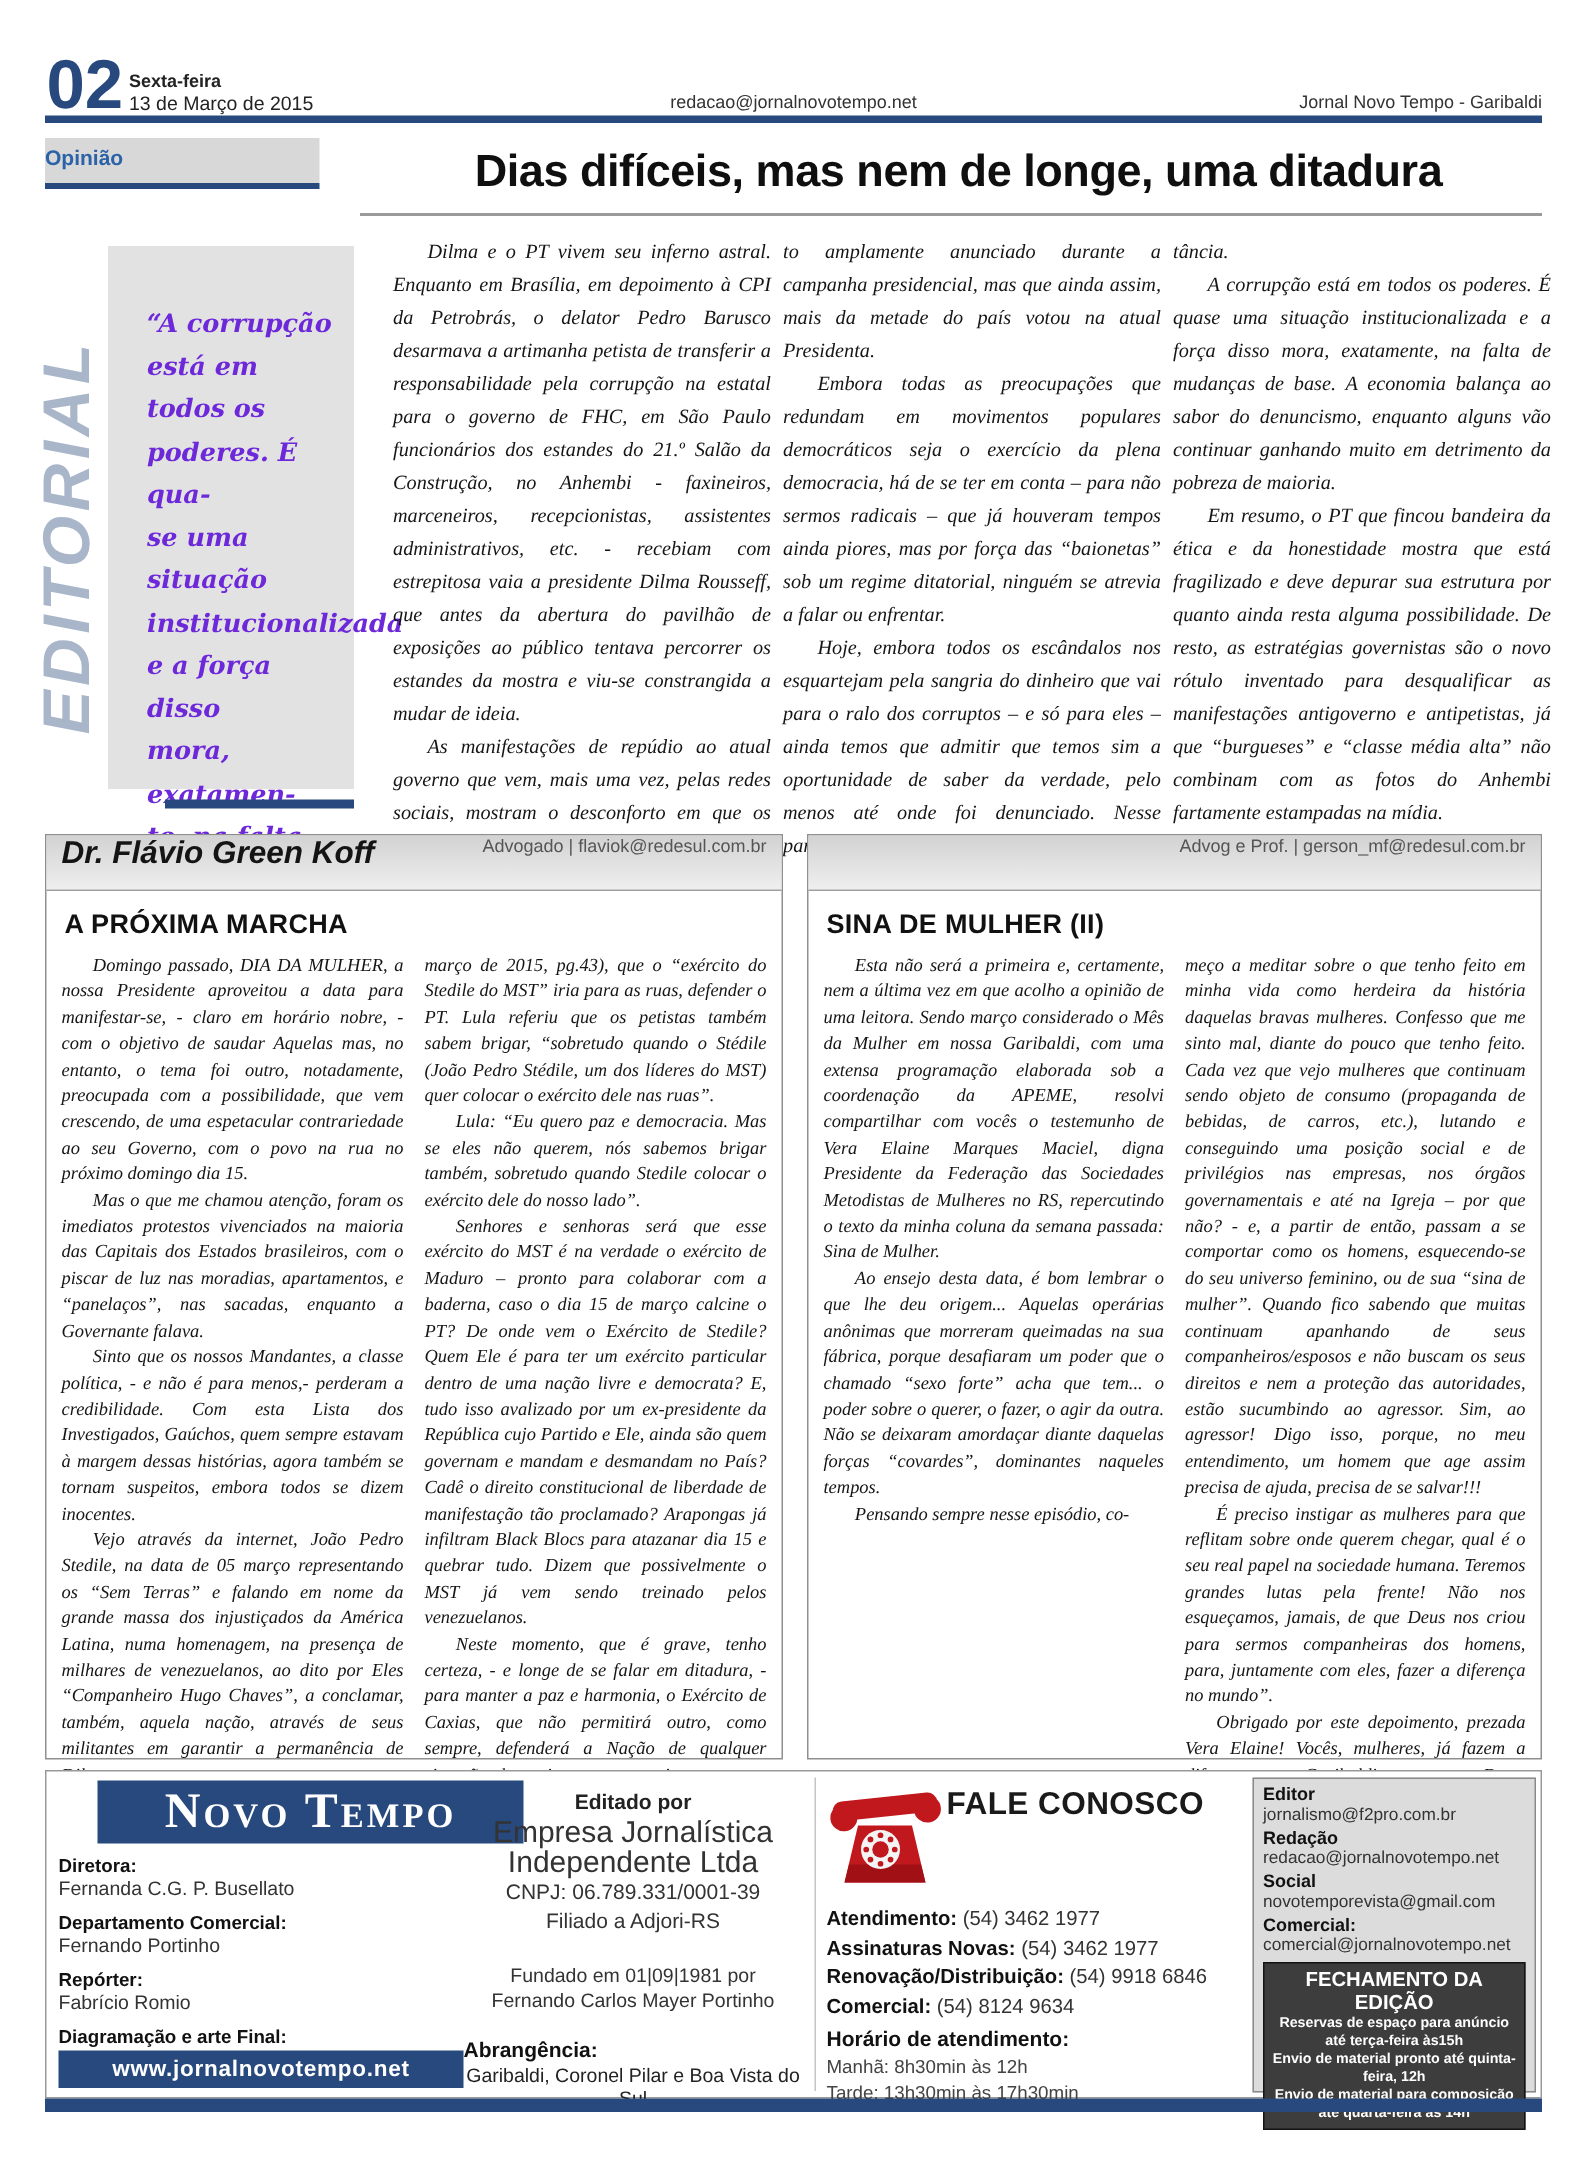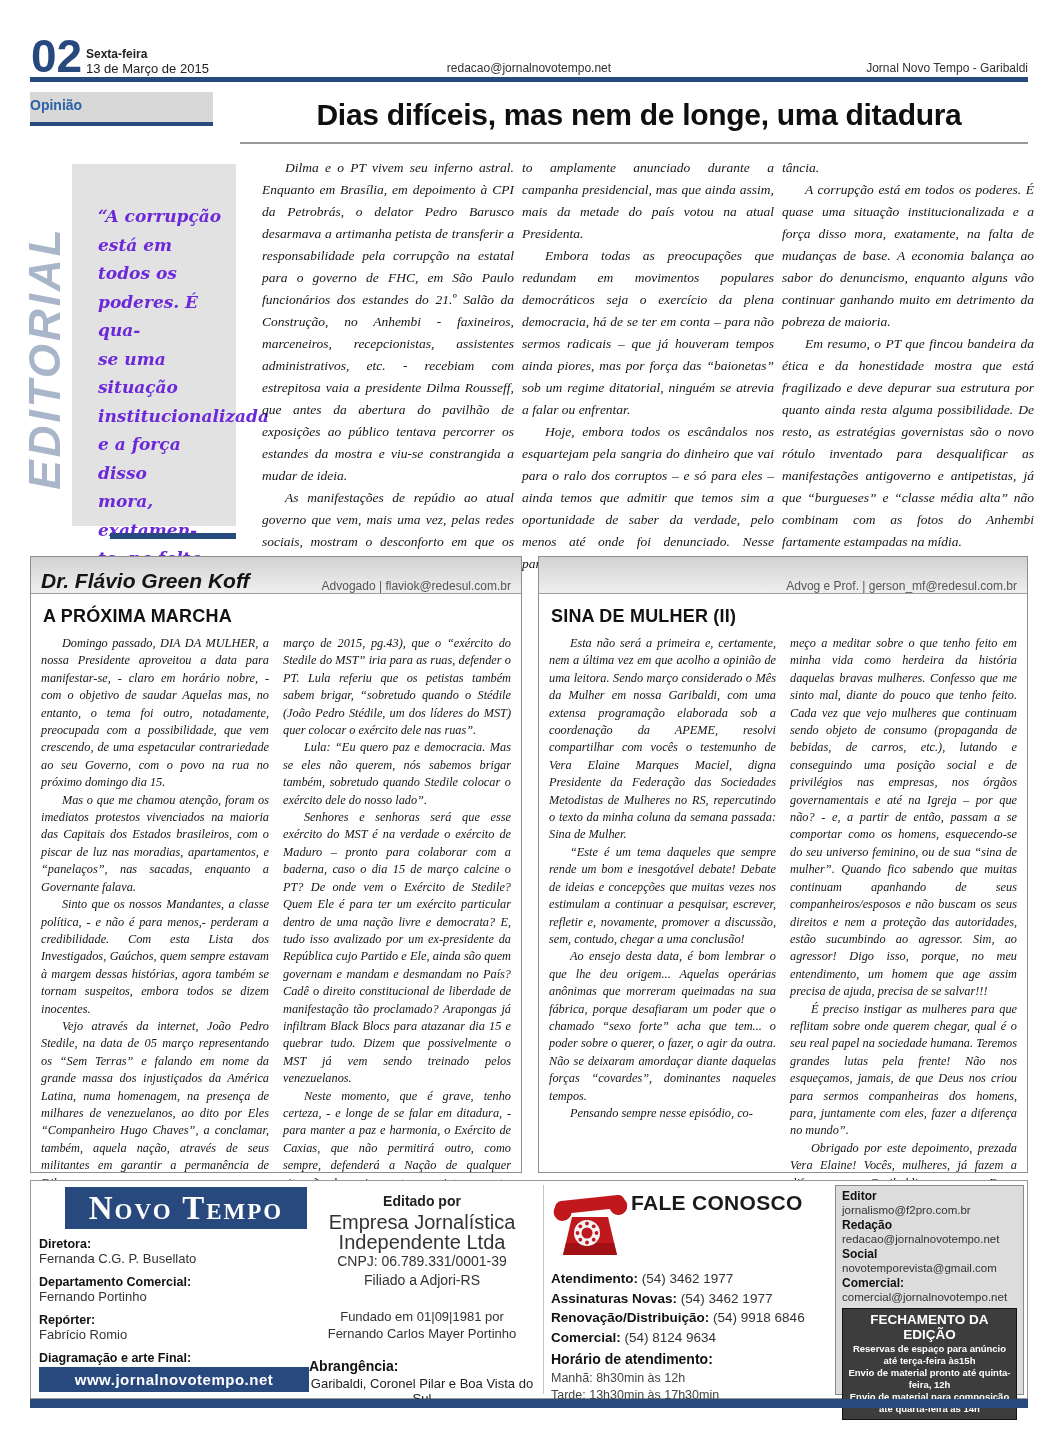--- a/index.html
+++ b/index.html
@@ -30,34 +30,34 @@
 
   .ed-col{position:absolute;top:157px;width:252px;}
   .c1{left:262px}.c2{left:522px}.c3{left:782px}
   .ed-col p{margin:0;font-family:"Liberation Serif",serif;font-style:italic;font-size:13.5px;line-height:22px;text-align:justify;text-indent:1.7em;color:#151515;}
   .ed-col p.cont{text-indent:0;}
 
   
   .article{position:absolute;top:556px;height:617px;background:#fff;border:1px solid #8f8f8f;box-sizing:border-box;}
   .art-left{left:30px;width:492px;}
   .art-right{left:538px;width:490px;}
-  .art-head{height:37px;background:linear-gradient(#d2d2d2,#efefef);border-bottom:1px solid #9f9f9f;display:flex;align-items:flex-end;padding:0 10px;box-sizing:border-box;}
+  .art-head{height:37px;background:linear-gradient(#d2d2d2,#efefef);border-bottom:1px solid #9f9f9f;display:flex;align-items:flex-start;padding:0 10px;box-sizing:border-box;}
   .author{font-style:italic;font-weight:bold;font-size:21px;color:#141414;white-space:nowrap;}
   .creds{margin-left:auto;font-size:12px;color:#555;white-space:nowrap;}
   .art-title{margin:12px 12px 8px;font-size:18px;font-weight:bold;color:#111;letter-spacing:.2px;}
   .art-body{display:flex;gap:14px;padding:0 10px;}
   .acol{flex:1;min-width:0;}
   .acol p{margin:0;font-family:"Liberation Serif",serif;font-style:italic;font-size:12.3px;line-height:17.4px;text-align:justify;text-indent:1.7em;color:#151515;}
   .acol p.cont{text-indent:0;}
 
   
   .footer-box{position:absolute;left:30px;top:1180px;width:998px;height:219px;border:1px solid #999;box-sizing:border-box;background:#fff;}
   .bottom-bar{position:absolute;left:30px;top:1399px;width:998px;height:9px;background:#27497e;}
 
-  .logo{position:absolute;left:34px;top:6px;width:242px;height:42px;background:#27497e;display:flex;align-items:center;justify-content:center;}
+  .logo{position:absolute;left:34px;top:6px;width:284px;height:42px;background:#27497e;display:flex;align-items:center;justify-content:center;}
   .logo span{font-family:"Liberation Serif",serif;font-variant:small-caps;font-weight:bold;font-size:33px;letter-spacing:2px;line-height:1;color:#fff;}
   .staff{position:absolute;left:8px;top:56px;width:255px;}
   .staff .role{font-weight:bold;font-size:12.5px;color:#111;margin-top:9px;}
   .staff .role.first{margin-top:0;}
   .staff .sname{font-size:13px;color:#333;}
   .webbar{position:absolute;left:8px;top:186px;width:270px;height:25px;background:#27497e;color:#fff;font-weight:bold;font-size:15px;text-align:center;line-height:25px;letter-spacing:.5px;}
 
   .vr1{position:absolute;left:512px;top:4px;bottom:4px;width:1px;background:#c4c4c4;}
 
   .publisher{position:absolute;left:278px;top:12px;width:226px;text-align:center;color:#222;}
@@ -157,21 +157,20 @@
   </section>
 
   <section class="article art-right">
     <div class="art-head">
       <span class="creds">Advog e Prof. | gerson_mf@redesul.com.br</span>
     </div>
     <h2 class="art-title">SINA DE MULHER (II)</h2>
     <div class="art-body">
       <div class="acol">
         <p>Esta não será a primeira e, certamente, nem a última vez em que acolho a opinião de uma leitora. Sendo março considerado o Mês da Mulher em nossa Garibaldi, com uma extensa programação elaborada sob a coordenação da APEME, resolvi compartilhar com vocês o testemunho de Vera Elaine Marques Maciel, digna Presidente da Federação das Sociedades Metodistas de Mulheres no RS, repercutindo o texto da minha coluna da semana passada: Sina de Mulher.</p>
-        <p>“Este é um tema daqueles que sempre rende um bom e inesgotável debate! Debate de ideias e concepções que muitas vezes nos estimulam a continuar a pesquisar, escrever, refletir e, novamente, promover a discussão, sem, contudo, chegar a uma conclusão!</p>
         <p>Ao ensejo desta data, é bom lembrar o que lhe deu origem... Aquelas operárias anônimas que morreram queimadas na sua fábrica, porque desafiaram um poder que o chamado “sexo forte” acha que tem... o poder sobre o querer, o fazer, o agir da outra. Não se deixaram amordaçar diante daquelas forças “covardes”, dominantes naqueles tempos.</p>
         <p>Pensando sempre nesse episódio, co-</p>
       </div>
       <div class="acol">
         <p class="cont">meço a meditar sobre o que tenho feito em minha vida como herdeira da história daquelas bravas mulheres. Confesso que me sinto mal, diante do pouco que tenho feito. Cada vez que vejo mulheres que continuam sendo objeto de consumo (propaganda de bebidas, de carros, etc.), lutando e conseguindo uma posição social e de privilégios nas empresas, nos órgãos governamentais e até na Igreja – por que não? - e, a partir de então, passam a se comportar como os homens, esquecendo-se do seu universo feminino, ou de sua “sina de mulher”. Quando fico sabendo que muitas continuam apanhando de seus companheiros/esposos e não buscam os seus direitos e nem a proteção das autoridades, estão sucumbindo ao agressor. Sim, ao agressor! Digo isso, porque, no meu entendimento, um homem que age assim precisa de ajuda, precisa de se salvar!!!</p>
         <p>É preciso instigar as mulheres para que reflitam sobre onde querem chegar, qual é o seu real papel na sociedade humana. Teremos grandes lutas pela frente! Não nos esqueçamos, jamais, de que Deus nos criou para sermos companheiras dos homens, para, juntamente com eles, fazer a diferença no mundo”.</p>
         <p>Obrigado por este depoimento, prezada Vera Elaine! Vocês, mulheres, já fazem a diferença em Garibaldi, graças a Deus. Casais unidos jamais serão vencidos!</p>
       </div>
     </div>
   </section>

